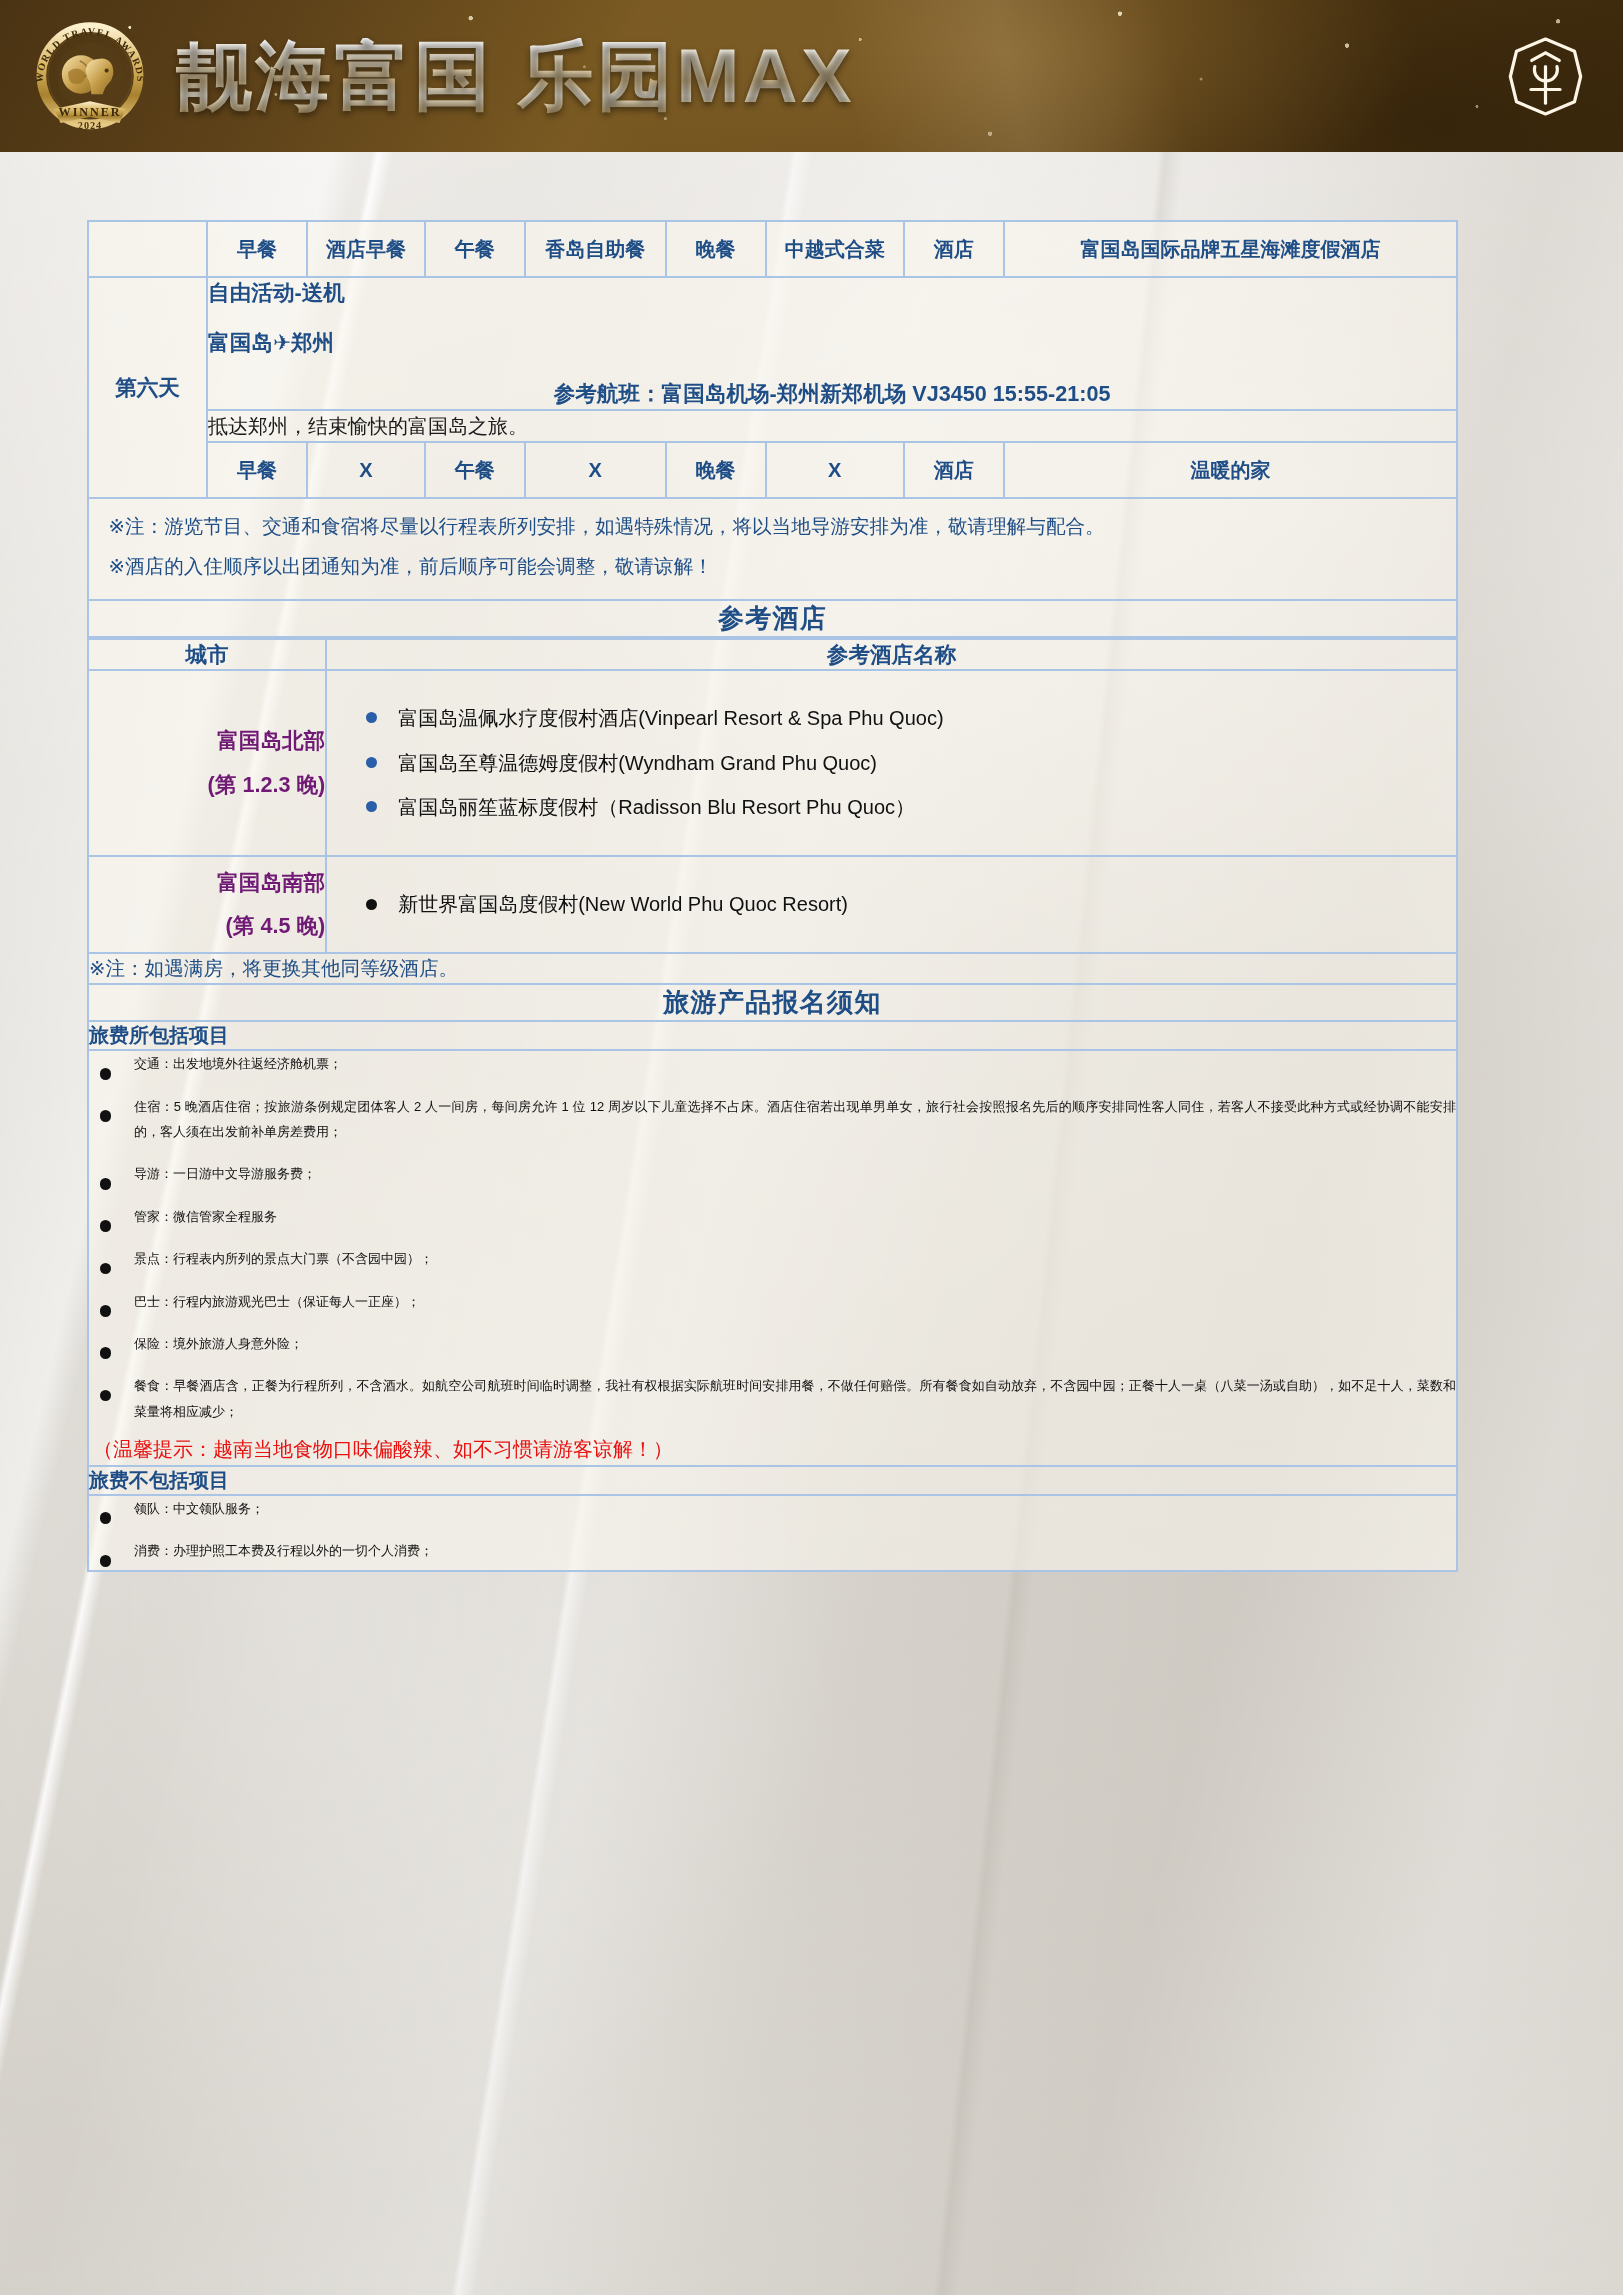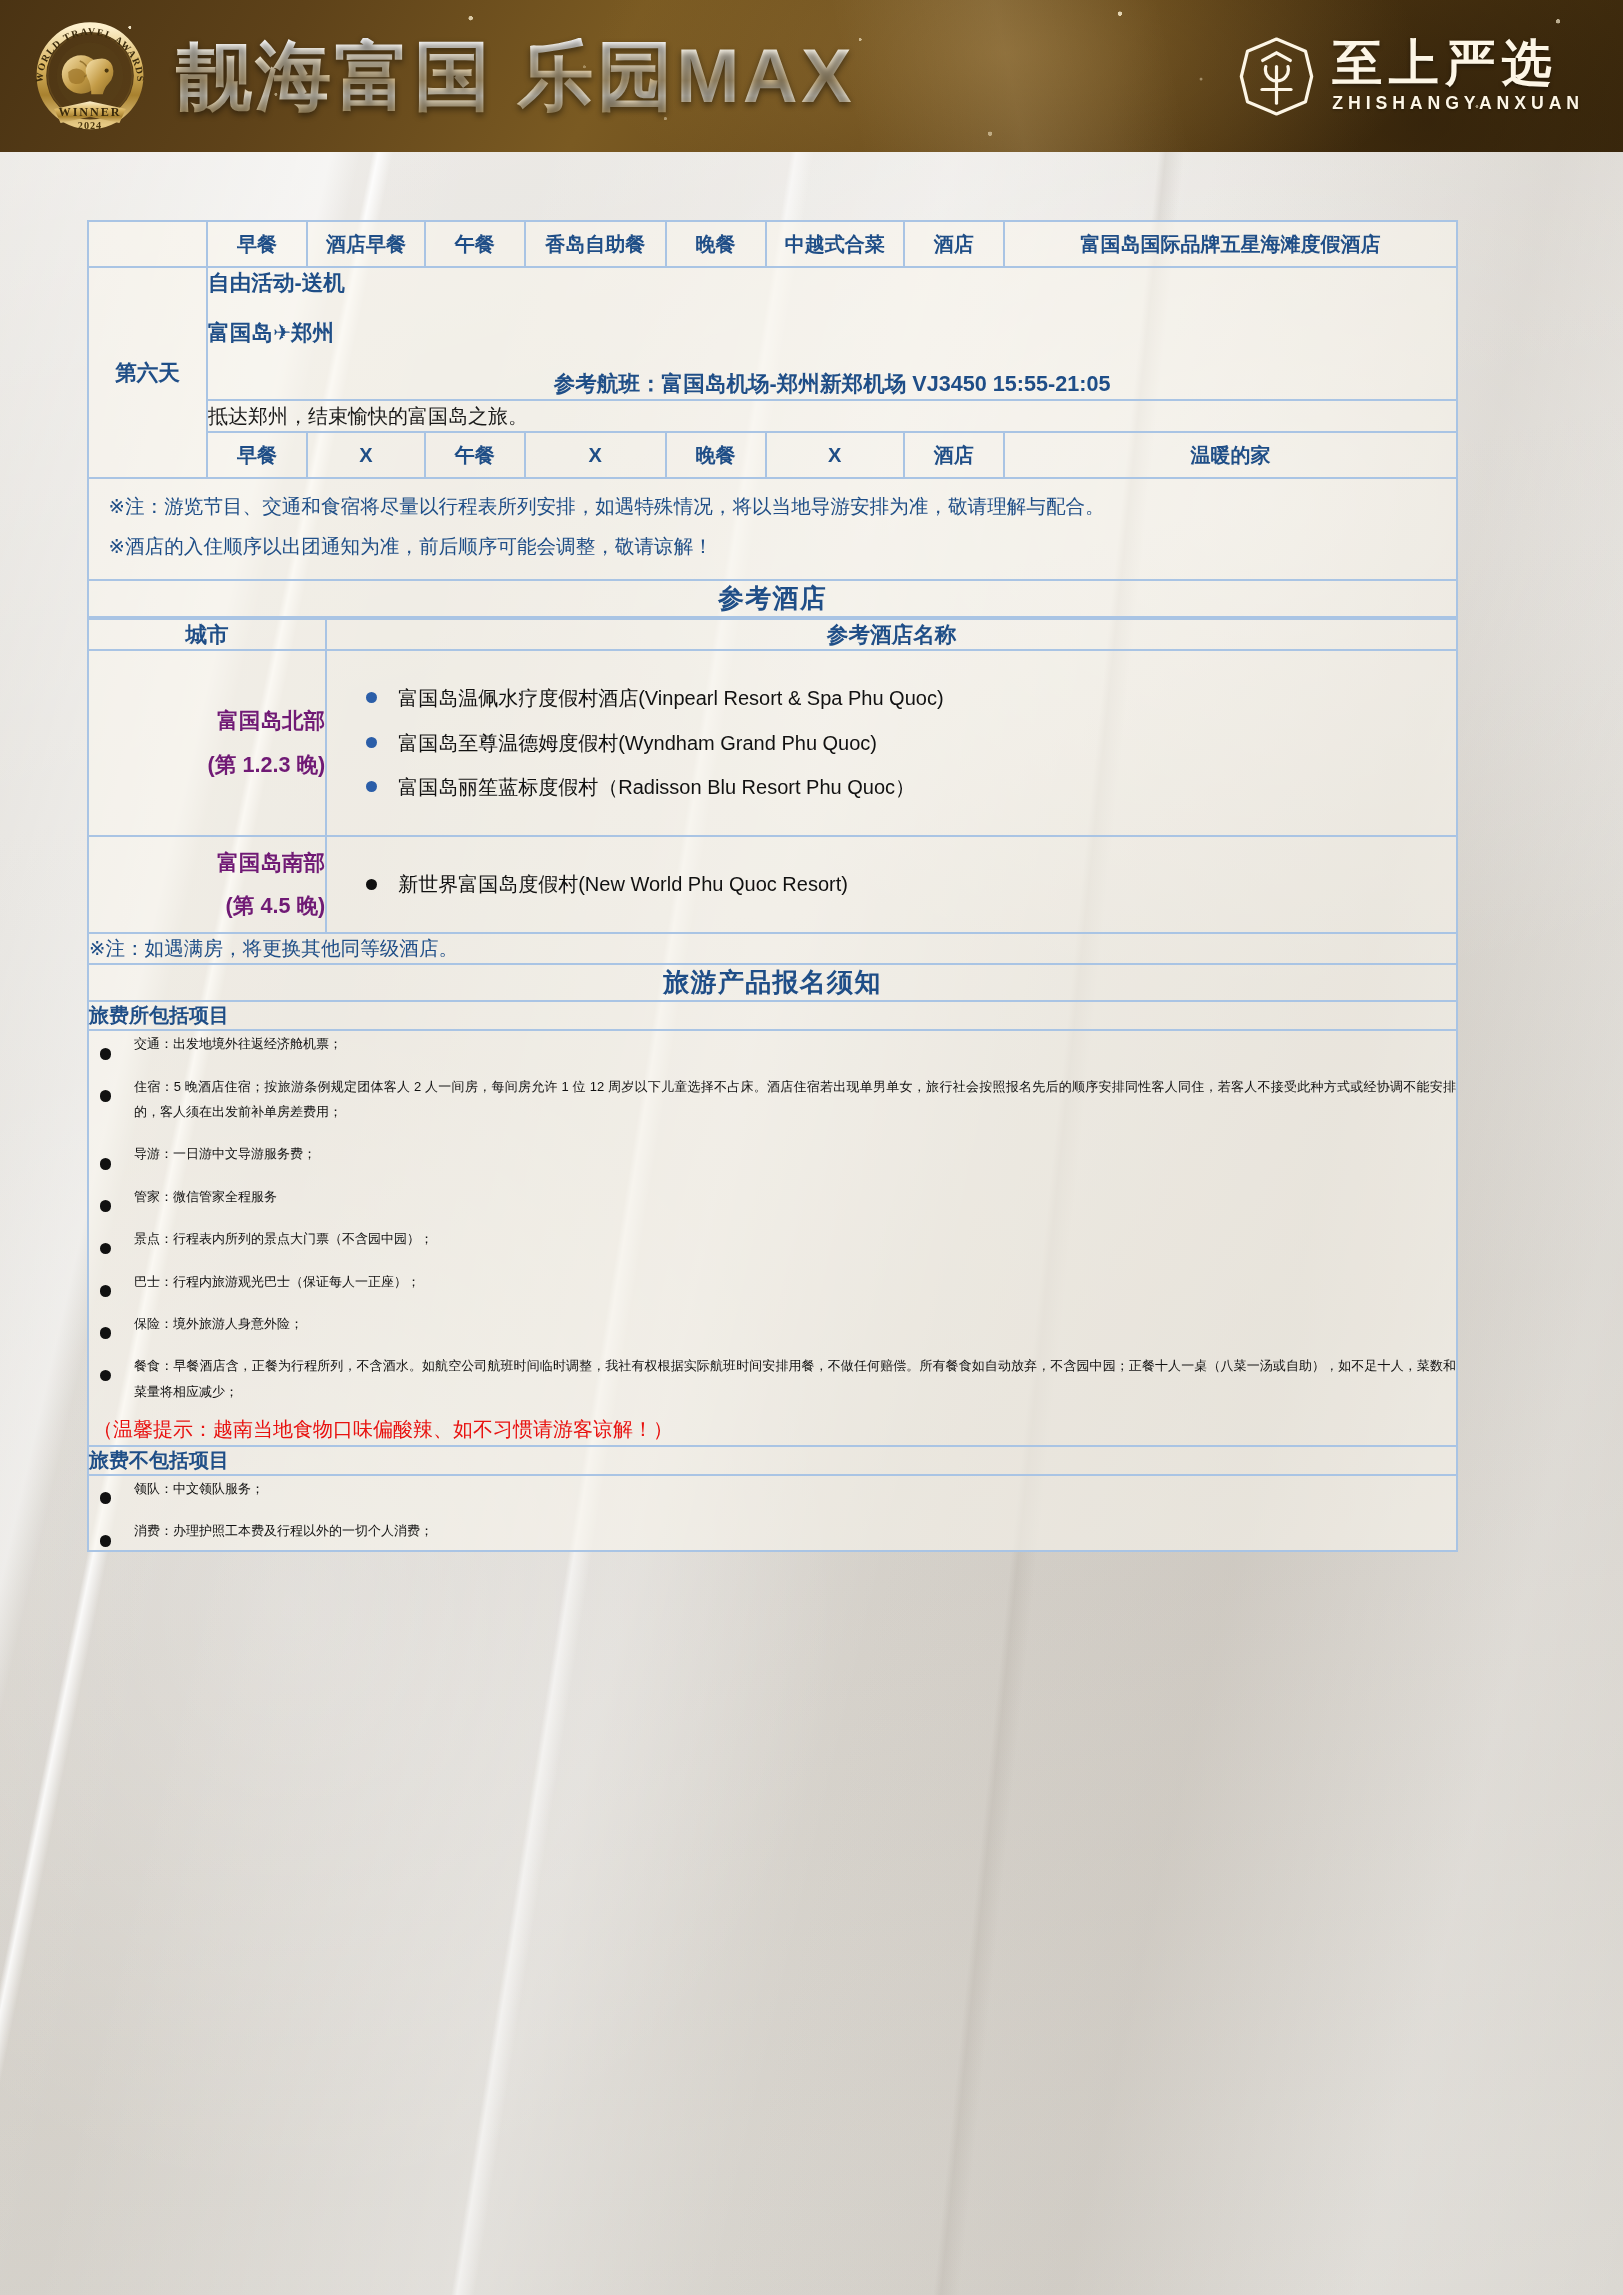--- a/index.html
+++ b/index.html
@@ -156,21 +156,21 @@
     padding: 0;
   }
 
   .cn-blue {
     color: #1f4e87;
     font-weight: 700;
   }
   .meal-cell {
     text-align: center;
     font-size: 20px;
-    height: 46px;
+    height: 56px;
     padding: 3.9px 5.2px;
   }
   .blank-cell { background: rgba(250,246,238,0.40); }
 
   .day-label {
     text-align: center;
     font-size: 21.6px;
     color: #1f4e87;
     font-weight: 700;
   }
@@ -344,24 +344,20 @@
     <div class="brand-logo">
       <div class="brand-mark">
         <svg viewBox="0 0 100 106" width="77" height="81" aria-hidden="true">
           <path d="M50 4 L88 20 L96 53 L88 86 L50 102 L12 86 L4 53 L12 20 Z" fill="none" stroke="#fdf6e6" stroke-width="4.2" stroke-linejoin="round"></path>
           <path d="M32 32 L50 22 L68 32" fill="none" stroke="#fdf6e6" stroke-width="4.2" stroke-linecap="round"></path>
           <path d="M36 40 a15 15 0 1 0 29 0" fill="none" stroke="#fdf6e6" stroke-width="4.2" stroke-linecap="round"></path>
           <line x1="50" y1="40" x2="50" y2="88" stroke="#fdf6e6" stroke-width="4.2" stroke-linecap="round"></line>
           <line x1="31" y1="70" x2="69" y2="70" stroke="#fdf6e6" stroke-width="4.2" stroke-linecap="round"></line>
         </svg>
       </div>
-      <div class="brand-text">
-        <div class="brand-cn">至上严选</div>
-        <div class="brand-en">ZHISHANGYANXUAN</div>
-      </div>
     </div>
 
   </div>
 </div>
 
 <div class="content">
 
   <table class="doc">
     <colgroup>
       <col style="width:8.7%">

